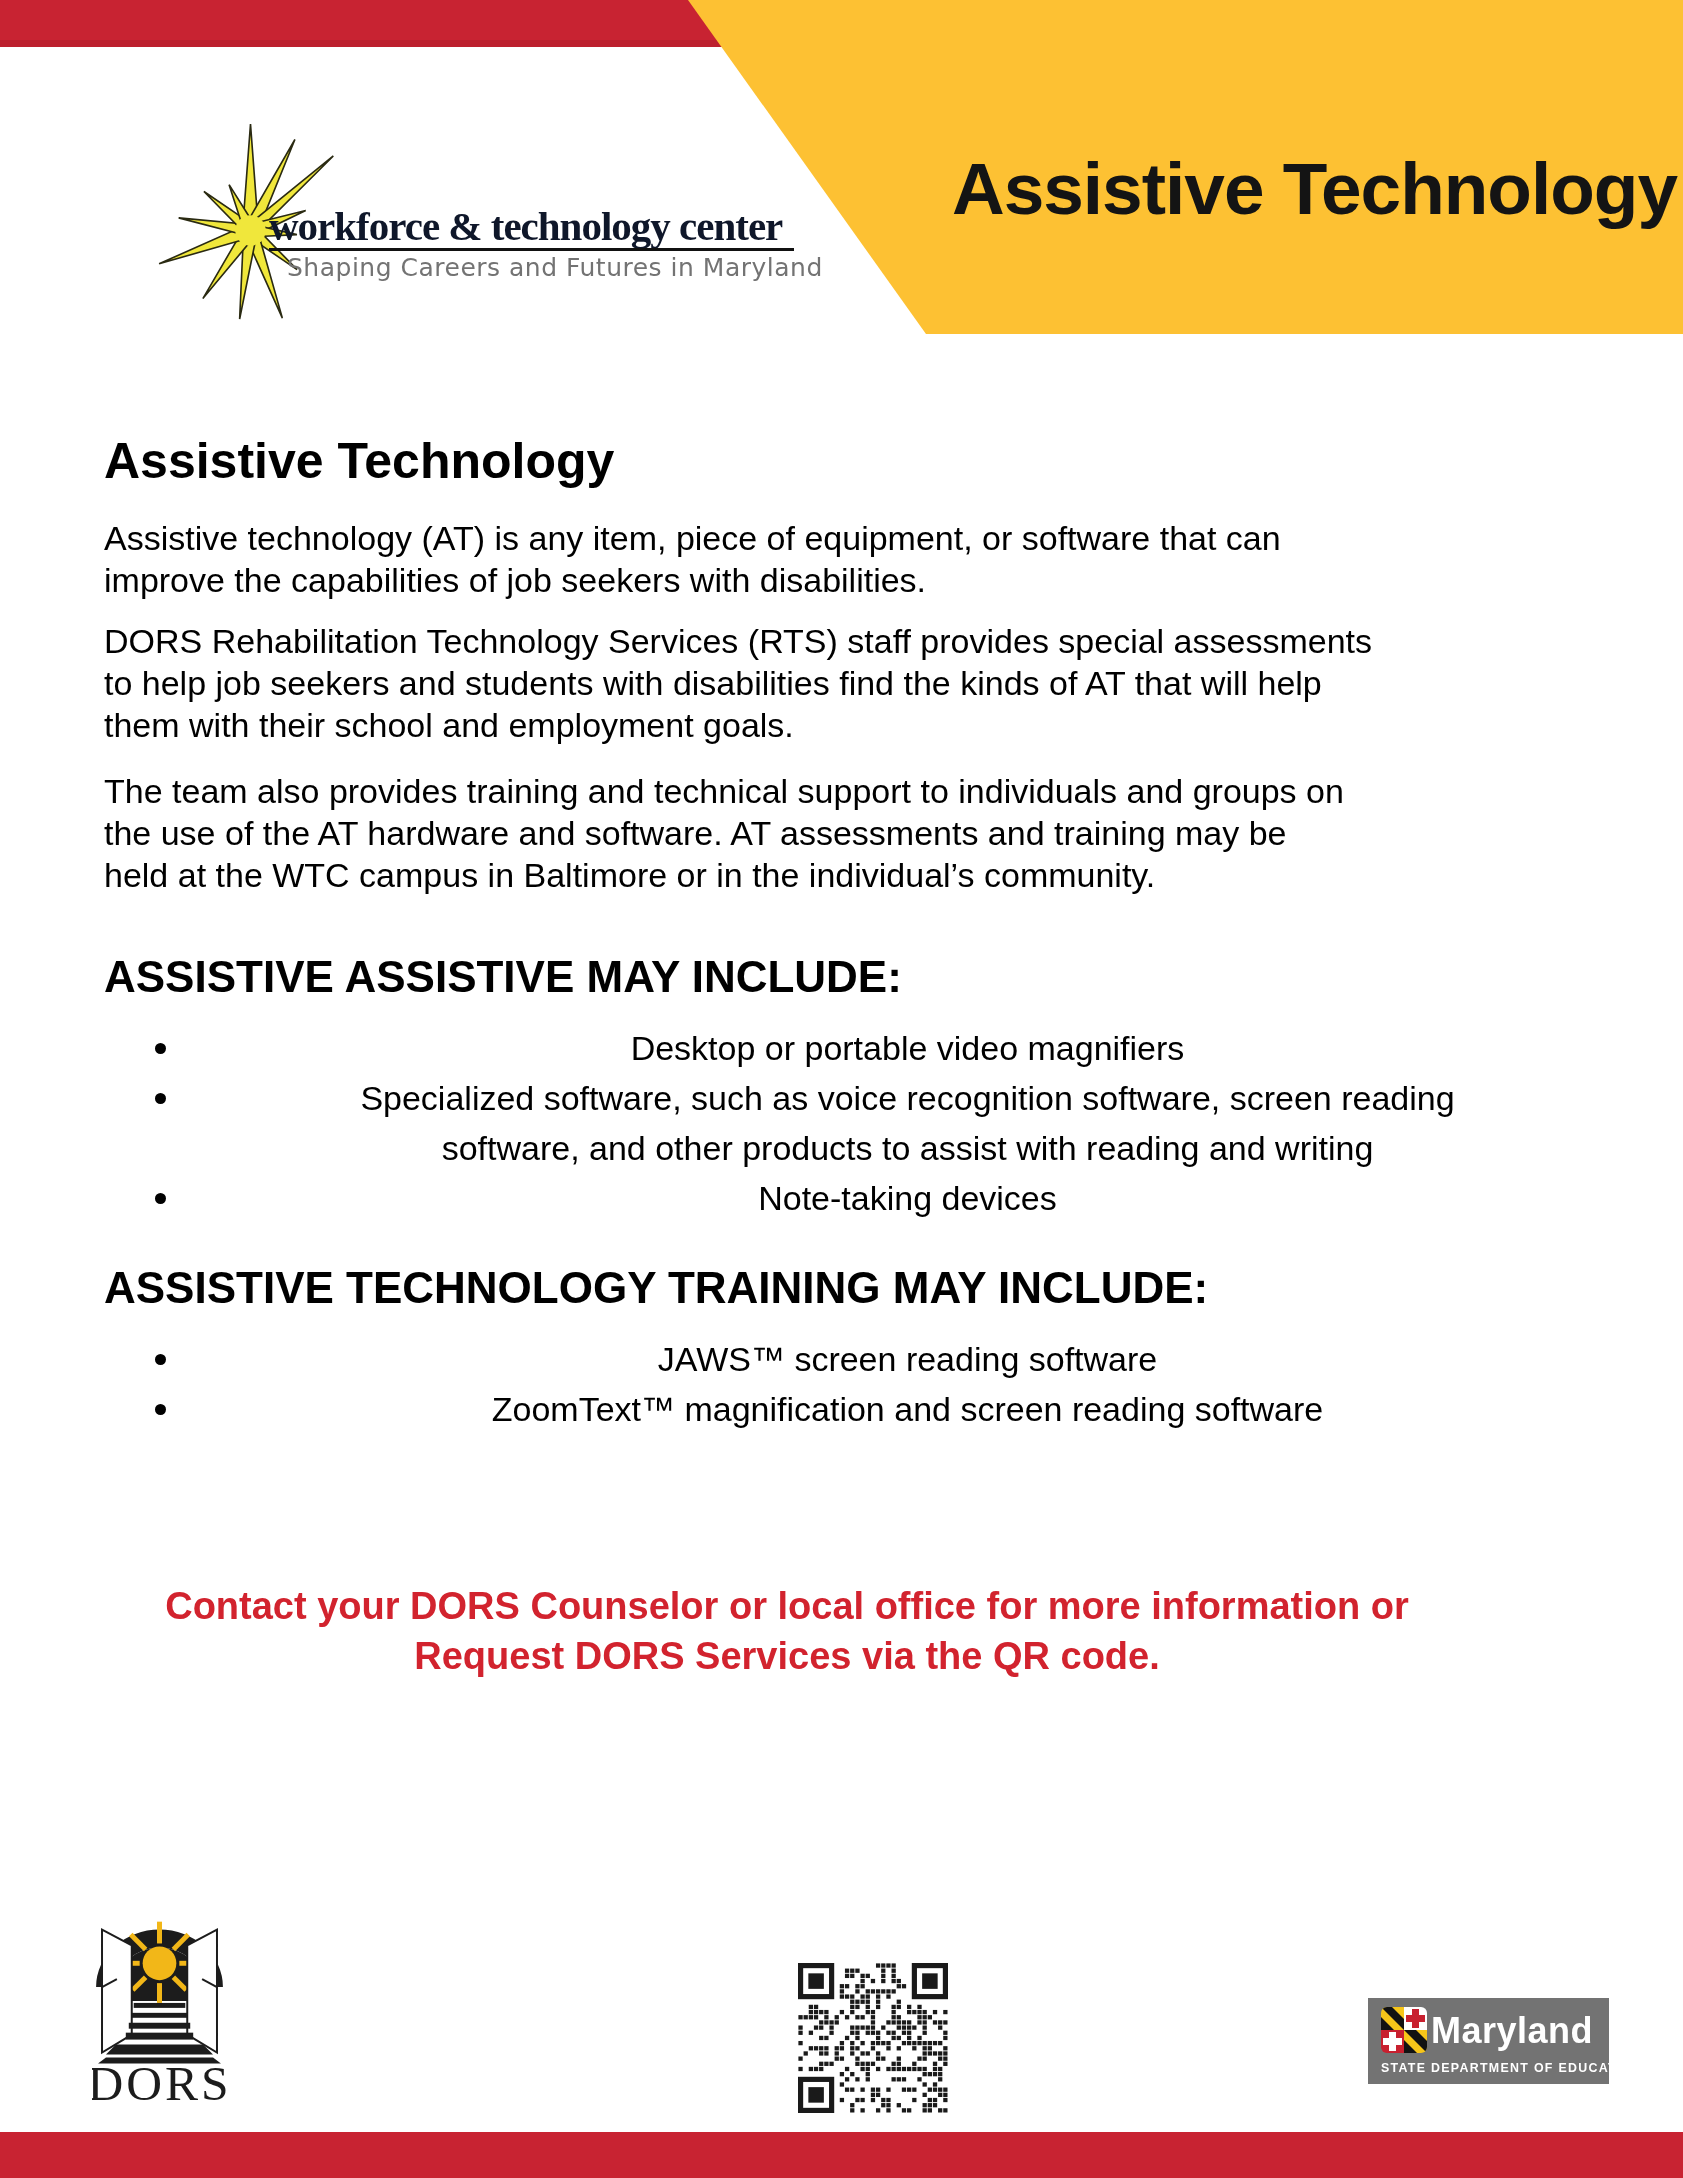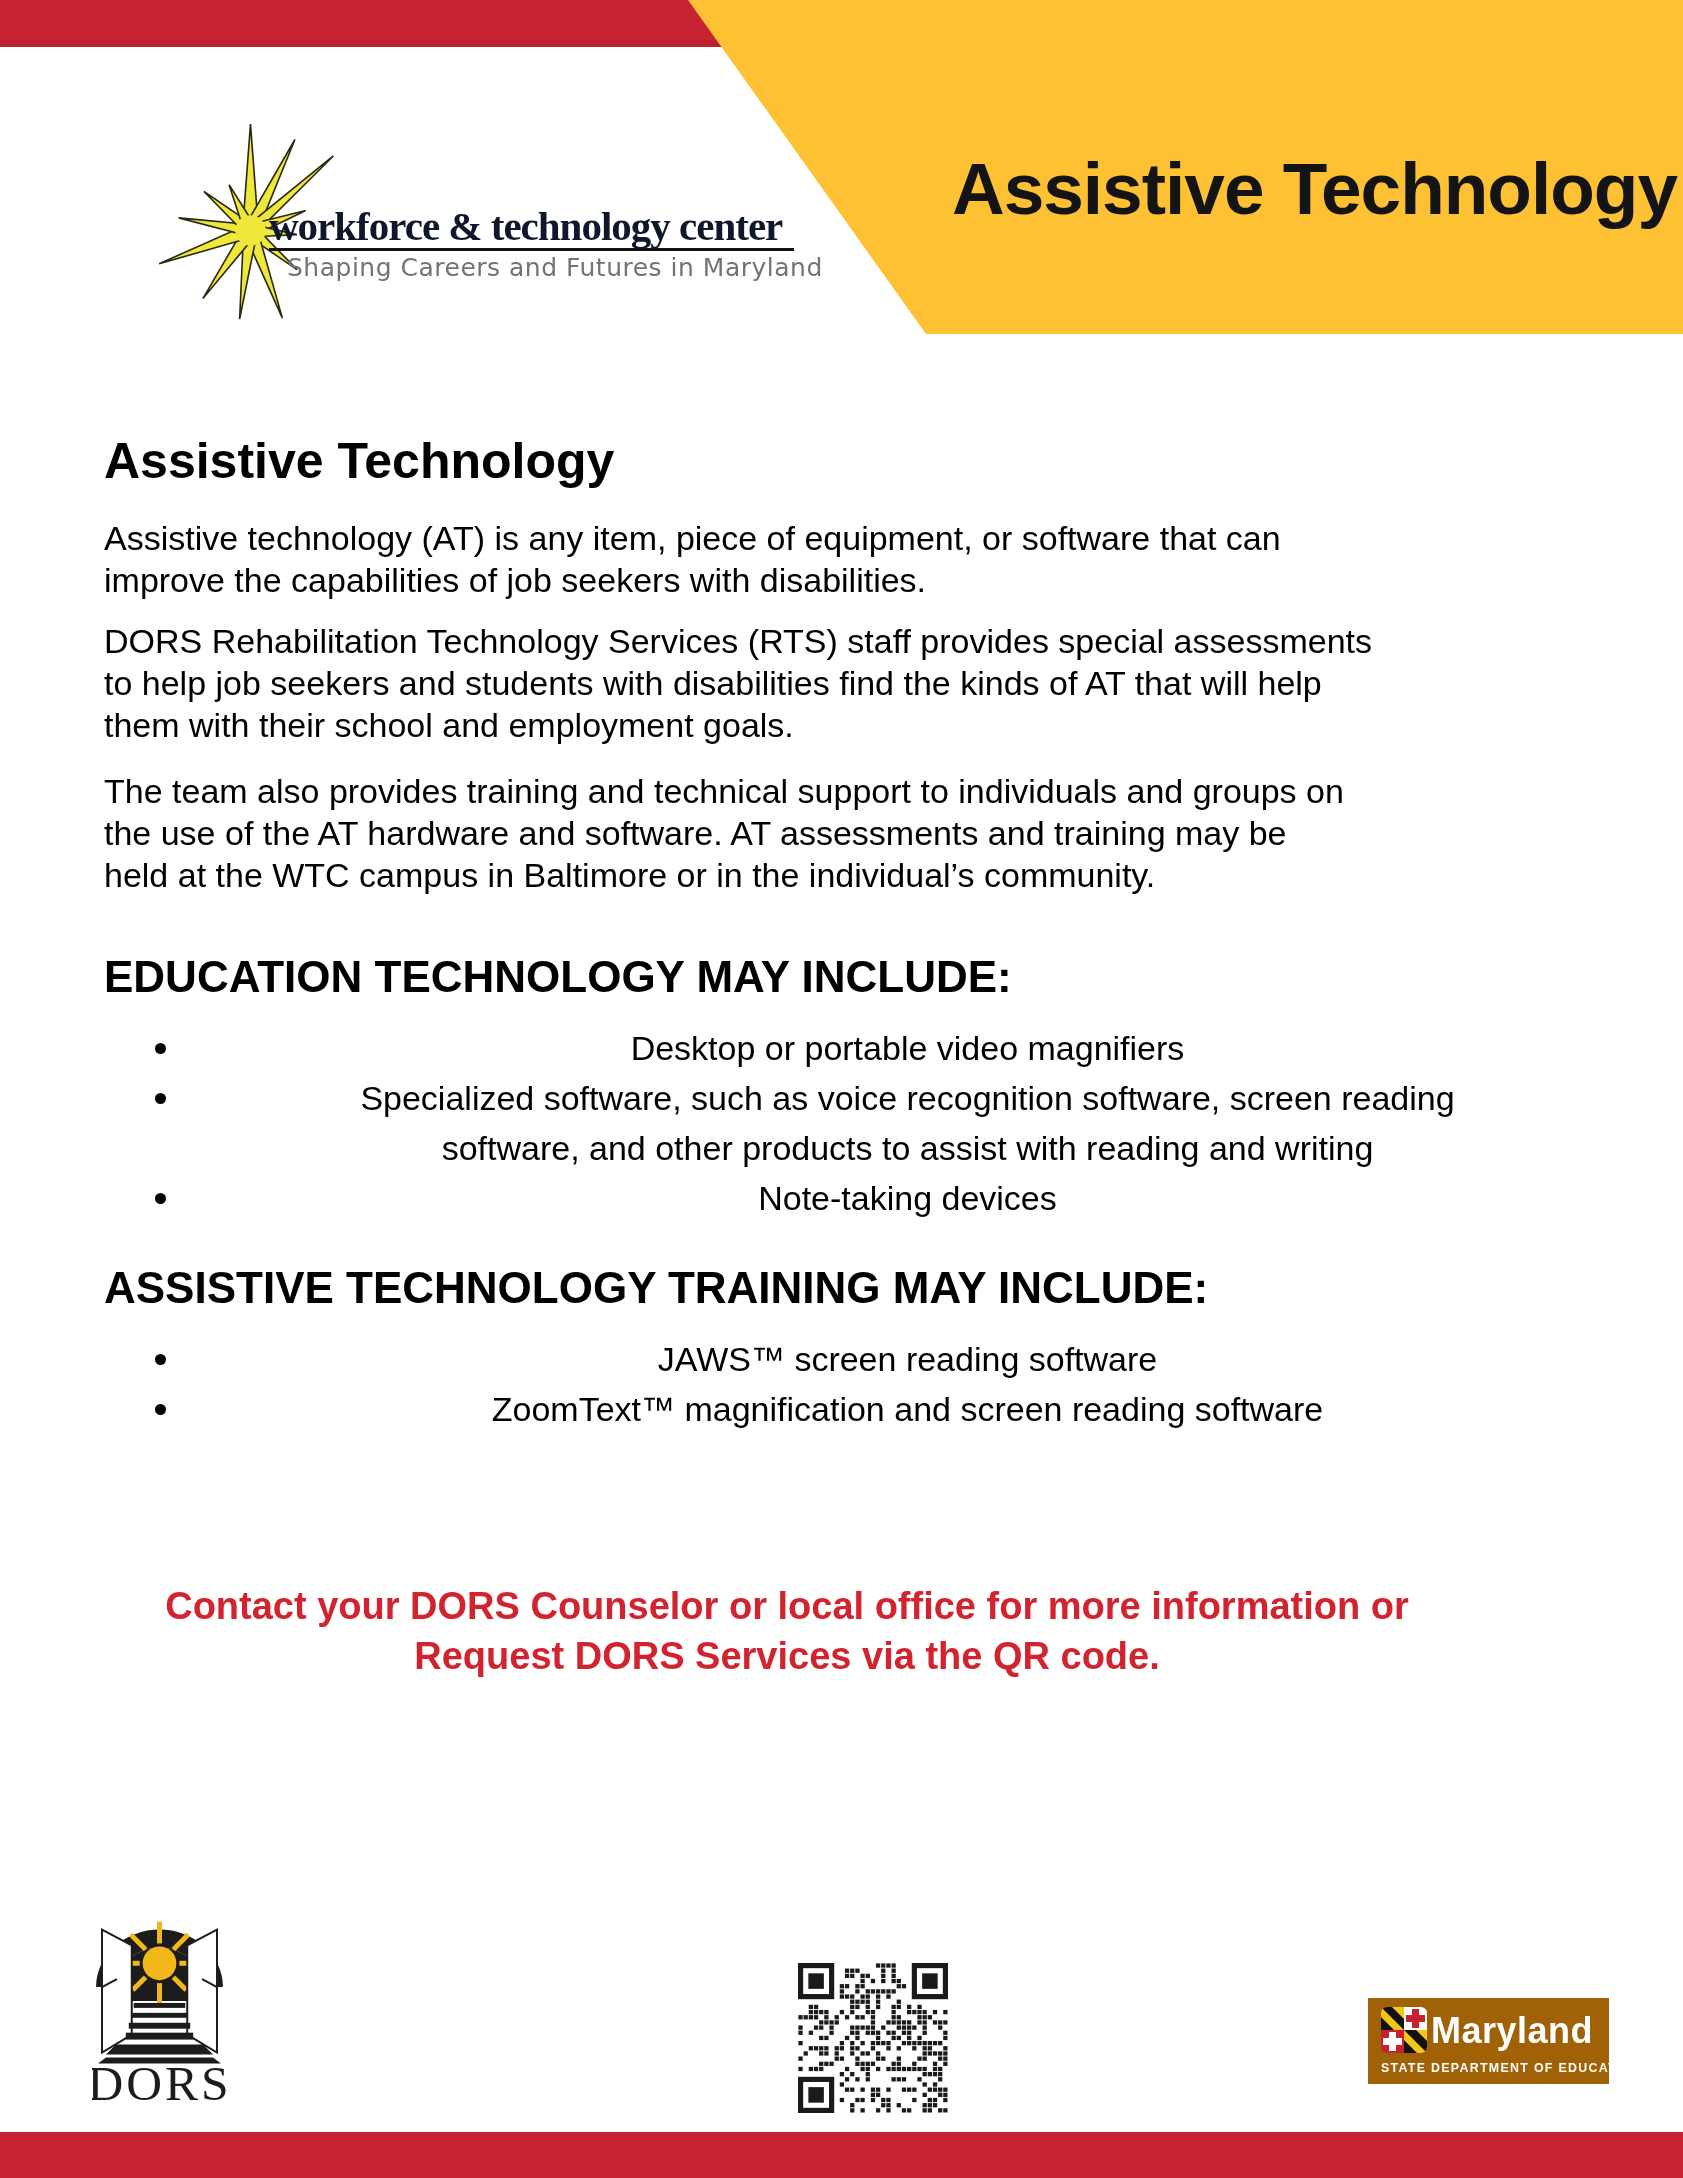--- a/index.html
+++ b/index.html
@@ -33,21 +33,21 @@
   .h2b{margin-top:37px !important;}
   .content ul{list-style:none;margin:19px 0 0;padding:0 0 0 51px;}
   .content li{position:relative;padding-left:36px;font-size:34px;line-height:50px;white-space:pre-line;text-align:center;}
   .content li::before{content:"";position:absolute;left:0;top:20px;width:11px;height:11px;
                       border-radius:50%;background:#000;}
   .contact{margin:147px 0 0;width:1366px;text-align:center;font-size:38px;line-height:50px;
            font-weight:800;color:var(--accent,#D2232E);}
   
   .dors-logo{position:absolute;left:92px;top:1884px;}
   .qr{position:absolute;left:798px;top:1963px;width:150px;height:150px;}
-  .msde{position:absolute;left:1368px;top:1998px;width:241px;height:86px;background:#a16207;}
+  .msde{position:absolute;left:1368px;top:1998px;width:241px;height:86px;background:#737373;}
   .msde .flag{position:absolute;left:13px;top:9px;}
   .msde .name{position:absolute;left:63px;top:12px;font-size:36px;font-weight:700;color:#fff;
               letter-spacing:0.5px;}
   .msde .dept{position:absolute;left:13px;bottom:9px;font-size:12.4px;font-weight:700;color:#fff;
               letter-spacing:1.3px;white-space:nowrap;}
   .bottom-red-bar{position:absolute;left:0;top:2132px;width:1683px;height:47px;
                   background:var(--red,#C82332);}
 </style>
 </head>
 <body>
@@ -86,21 +86,21 @@
     <h1>Assistive Technology</h1>
     <p class="p1">Assistive technology (AT) is any item, piece of equipment, or software that can
 improve the capabilities of job seekers with disabilities.</p>
     <p class="p2">DORS Rehabilitation Technology Services (RTS) staff provides special assessments
 to help job seekers and students with disabilities find the kinds of AT that will help
 them with their school and employment goals.</p>
     <p class="p3">The team also provides training and technical support to individuals and groups on
 the use of the AT hardware and software.  AT assessments and training may be
 held at the WTC campus in Baltimore or in the individual’s community.</p>
 
-    <h2 class="h2a">EDUCATION TECHNOLOGY MAY INCLUDE:</h2>
+    <h2 class="h2a">ASSISTIVE ASSISTIVE MAY INCLUDE:</h2>
     <ul>
       <li>Desktop or portable video magnifiers</li>
       <li>Specialized software, such as voice recognition software, screen reading
 software, and other products to assist with reading and writing</li>
       <li>Note-taking devices</li>
     </ul>
 
     <h2 class="h2b">ASSISTIVE TECHNOLOGY TRAINING MAY INCLUDE:</h2>
     <ul>
       <li>JAWS™ screen reading software</li>

